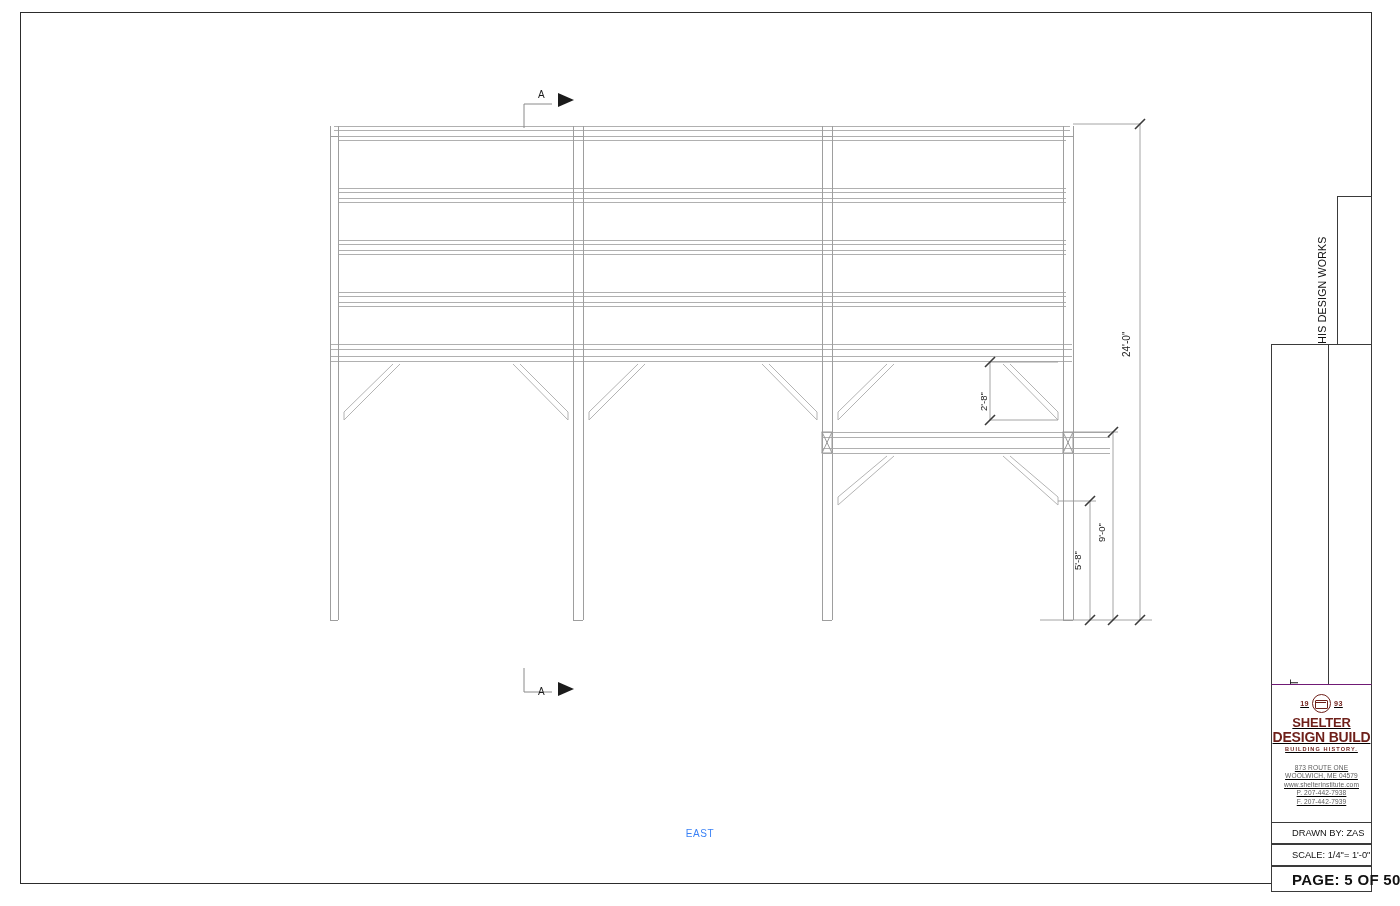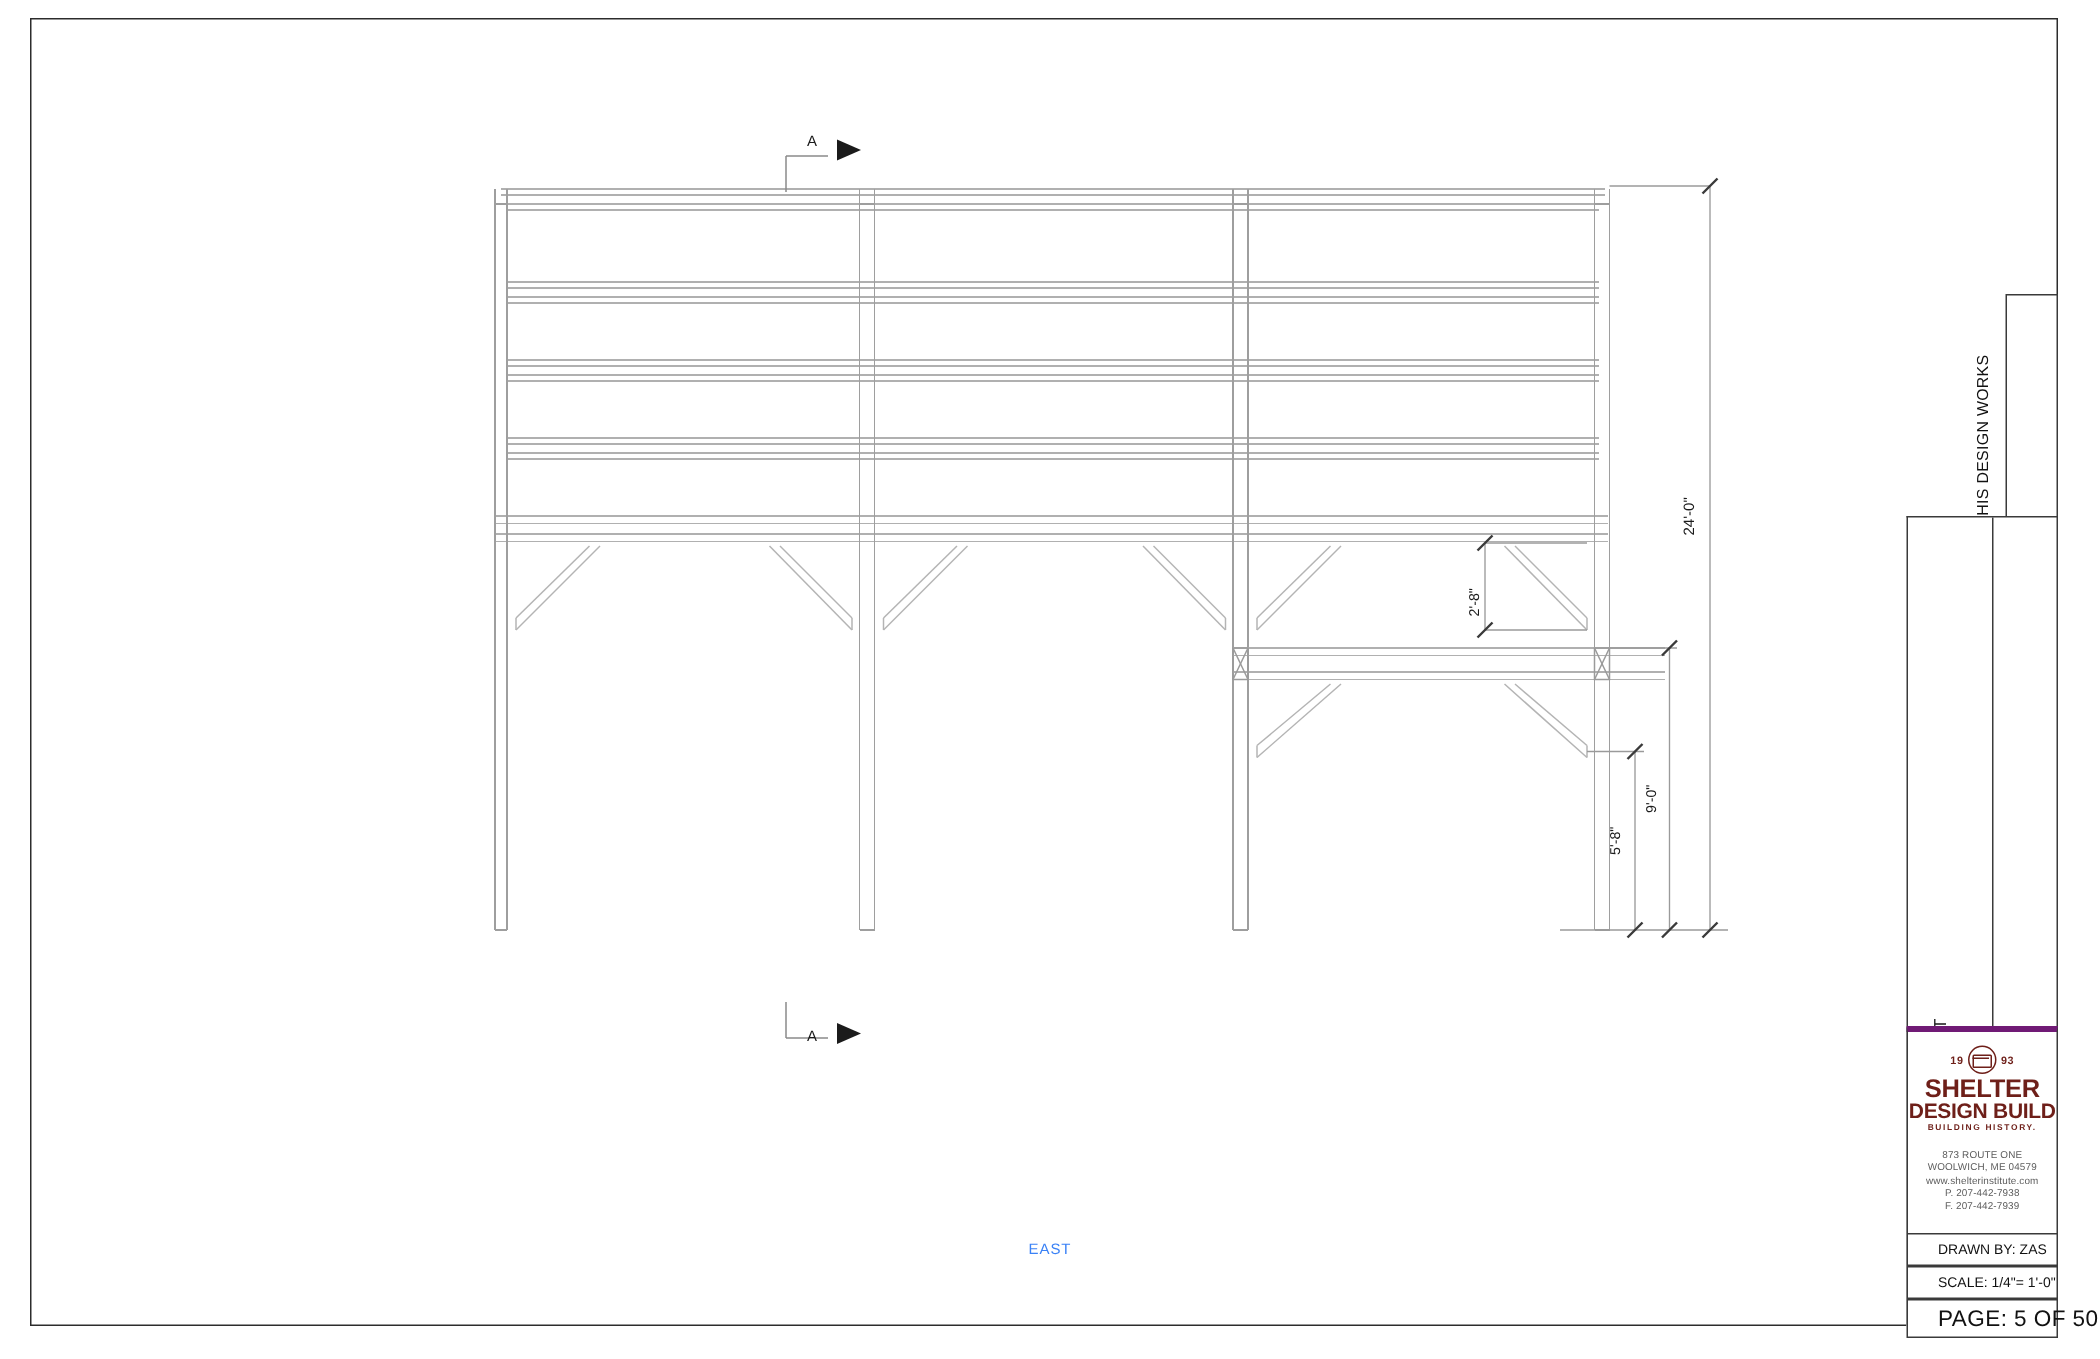--- a/index.html
+++ b/index.html
@@ -119,25 +119,26 @@
   }
 
   
   #logo-panel {
     position: absolute;
     left: 1271px;
     top: 684px;
     width: 101px;
     height: 138px;
     box-sizing: border-box;
-    border-top: 4px solid #701a75;
+    border-top: 1px solid #701a75;
     border-left: 1px solid #3a3a3a;
     border-right: 1px solid #3a3a3a;
     background: #fff;
     text-align: center;
+    text-decoration: underline;
   }
   #logo-mark {
     margin-top: 9px;
     display: flex;
     align-items: center;
     justify-content: center;
     gap: 3px;
     color: #6e1f19;
     font-size: 7.2px;
     font-weight: bold;
@@ -165,21 +166,21 @@
     left: 2.2px; top: 7.2px;
     width: 11px; height: 0;
     border-top: 1px solid #6e1f19;
   }
   .logo-word {
     color: #6e1f19;
     font-weight: bold;
     line-height: 14px;
     letter-spacing: -0.2px;
   }
-  #logo-line1 { font-size: 17px; margin-top: 3px; }
+  #logo-line1 { font-size: 13px; margin-top: 3px; }
   #logo-line2 { font-size: 14px; }
   #logo-sub {
     color: #6e1f19;
     font-size: 5.6px;
     font-weight: bold;
     letter-spacing: 1.1px;
     margin-top: 2px;
   }
   #logo-address {
     margin-top: 12px;
@@ -198,21 +199,21 @@
     border: 1px solid #3a3a3a;
     border-top: 1px solid #3a3a3a;
     background: #fff;
     display: flex;
     align-items: center;
     padding-left: 20px;
     color: #111;
   }
   #row-drawn-by { top: 822px; height: 22px; font-size: 9.3px; }
   #row-scale    { top: 844px; height: 22px; font-size: 9.3px; }
-  #row-page     { top: 866px; height: 26px; font-size: 15px; font-weight: normal; letter-spacing: 0.3px; }
+  #row-page     { top: 866px; height: 26px; font-size: 15px; font-weight: bold; letter-spacing: 0.3px; }
   .tb-row span { white-space: nowrap; }
 </style>
 </head>
 <body>
 
 <div id="sheet">
 
   <div id="page-border"></div>
 
 

